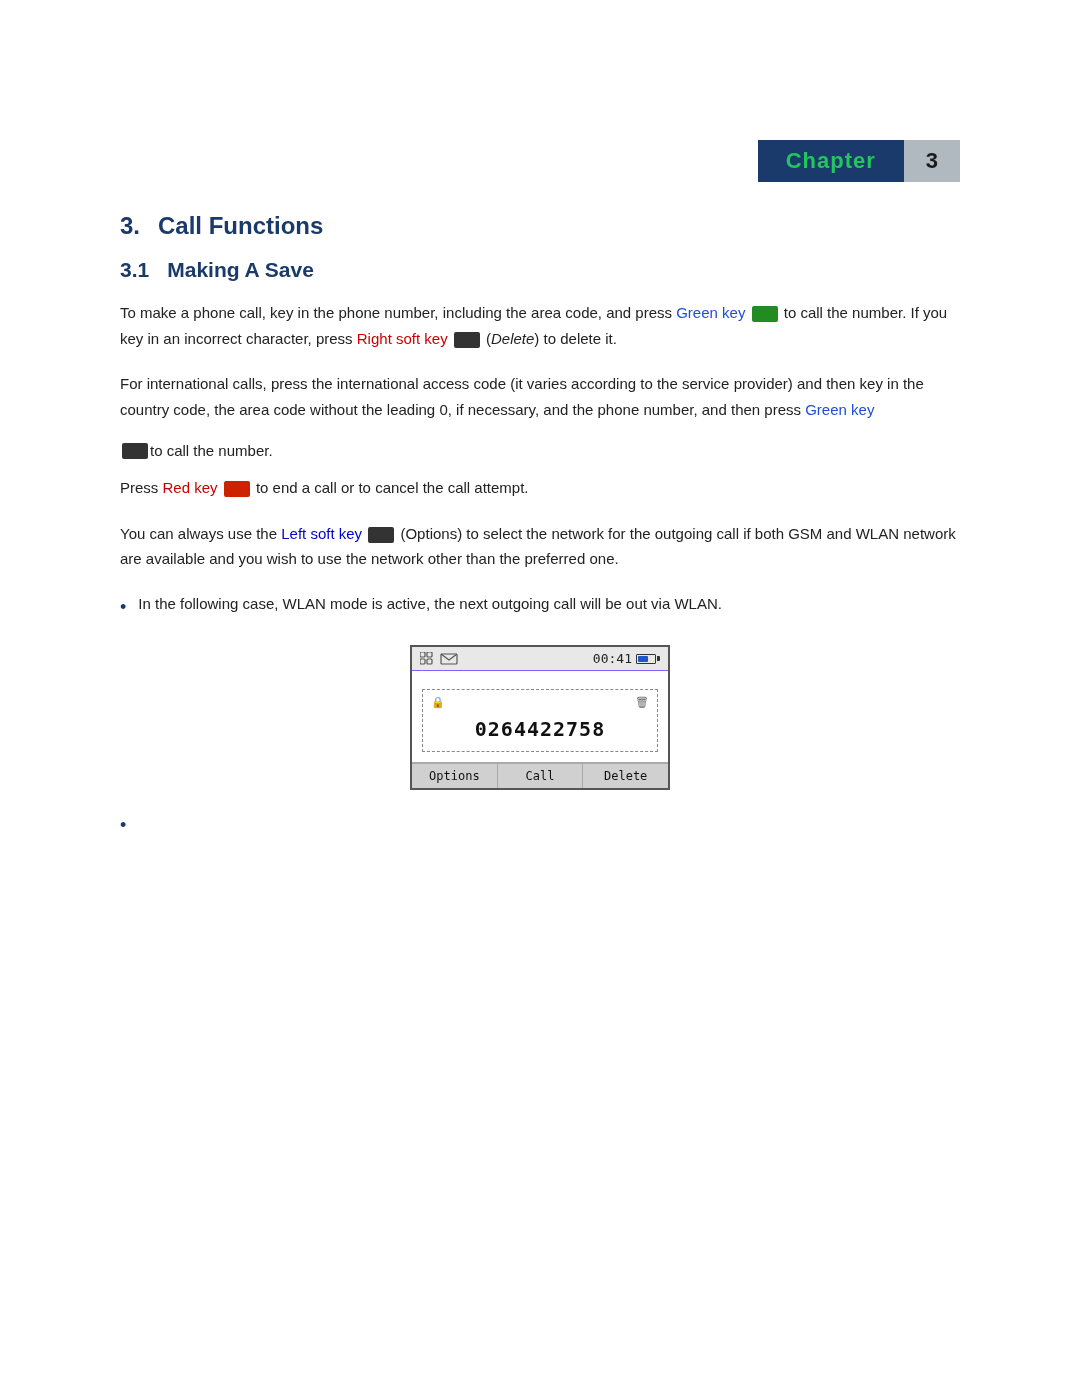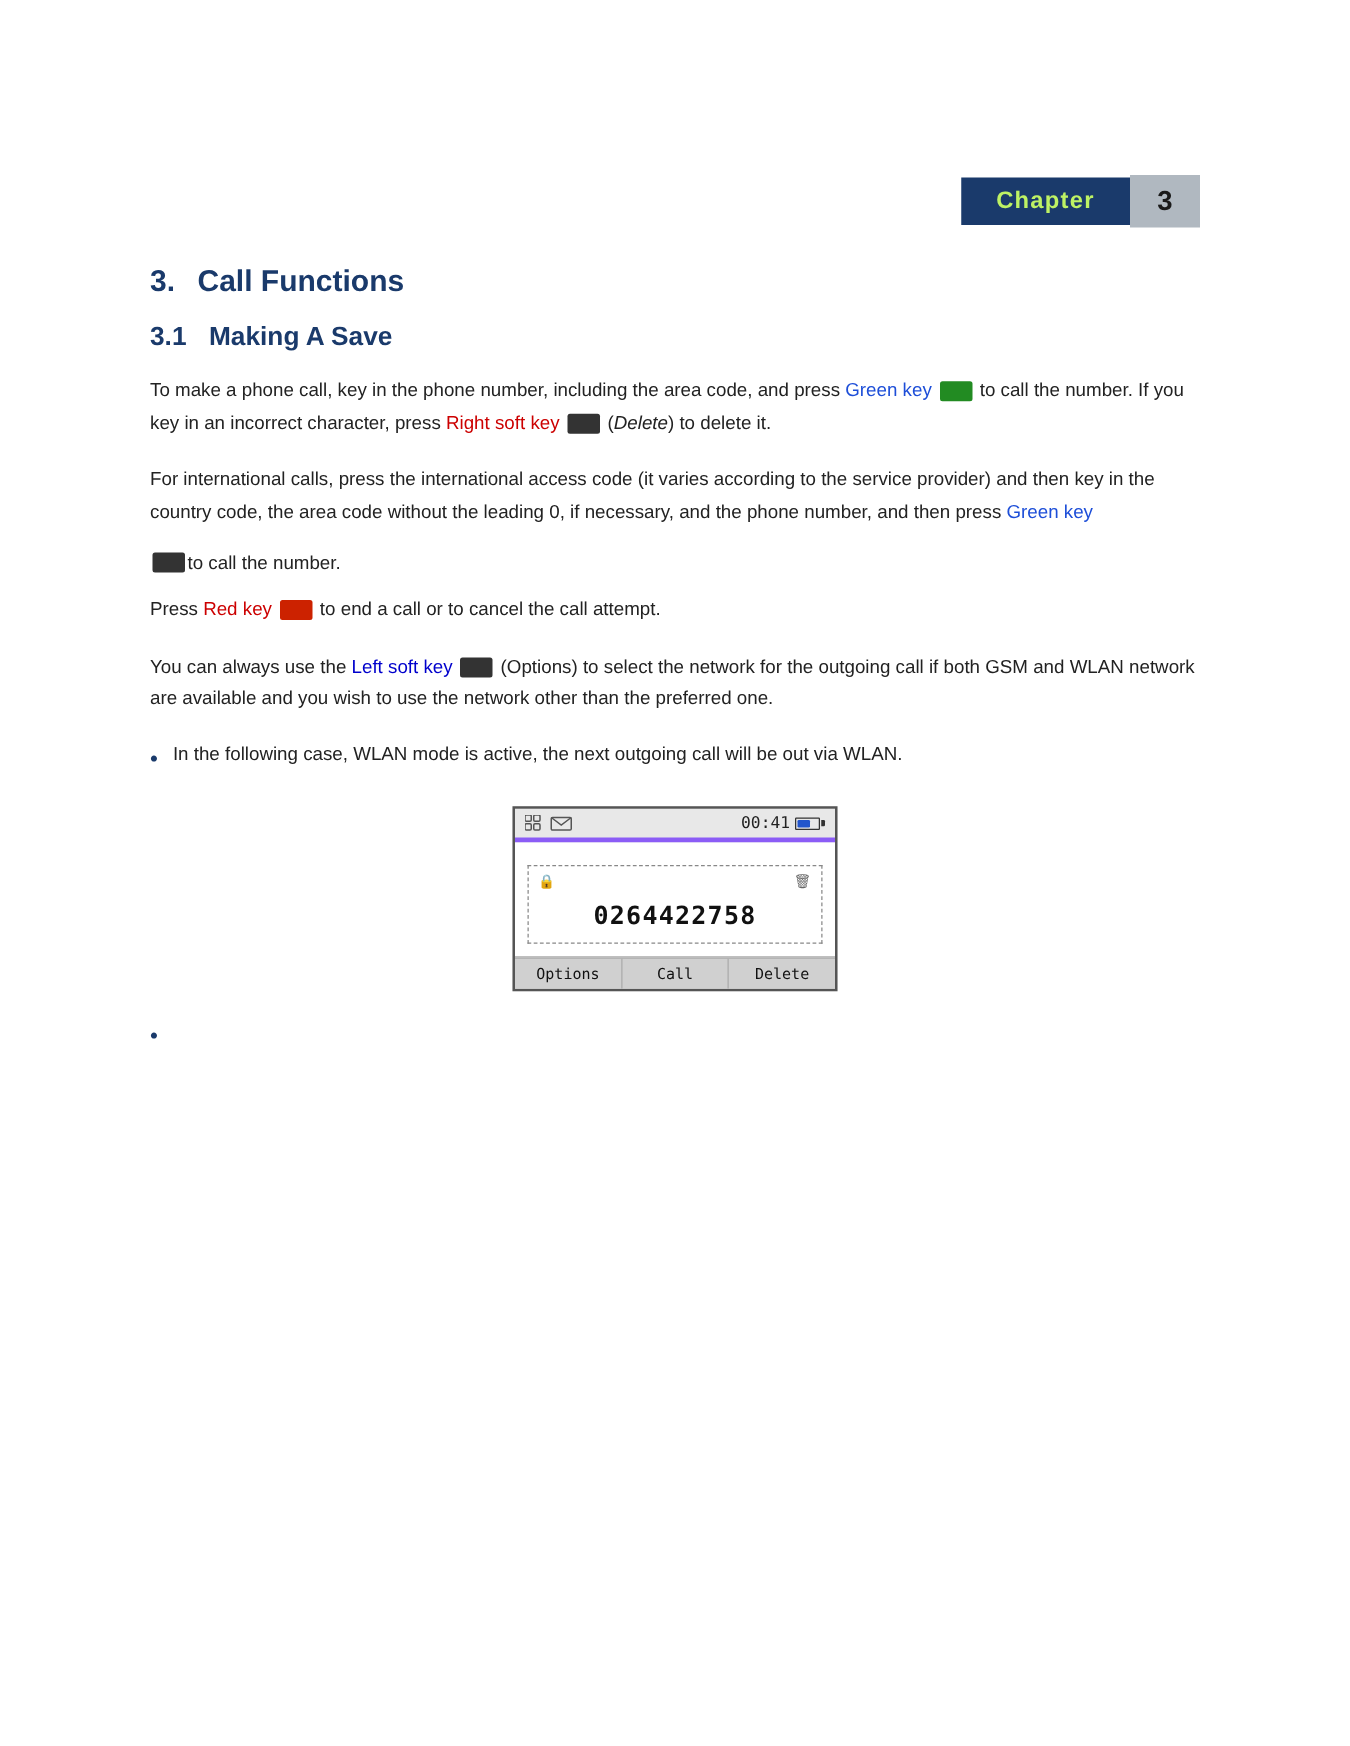--- a/index.html
+++ b/index.html
@@ -31,22 +31,22 @@
       margin-bottom: 30px;
     }
 
     .chapter-bar {
       display: flex;
       align-items: center;
     }
 
     .chapter-label {
       background: #1a3a6b;
-      color: #bef264;
-      font-size: 19px;
+      color: #22c55e;
+      font-size: 22px;
       font-weight: bold;
       padding: 8px 28px 8px 28px;
       letter-spacing: 1px;
     }
 
     .chapter-number {
       background: #b0b8c0;
       color: #1a1a1a;
       font-size: 22px;
       font-weight: bold;
@@ -115,21 +115,21 @@
       font-weight: normal;
     }
 
     .italic-text {
       font-style: italic;
     }
 
     
     .icon-line {
       display: flex;
-      align-items: flex-start;
+      align-items: flex-end;
       margin-bottom: 16px;
       margin-top: 4px;
     }
 
     
     .bullet-list {
       list-style: none;
       padding: 0;
       margin-bottom: 20px;
     }
@@ -167,21 +167,21 @@
       padding: 0;
       overflow: hidden;
     }
 
     .phone-status-bar {
       display: flex;
       justify-content: space-between;
       align-items: center;
       padding: 4px 8px;
       background: #e8e8e8;
-      border-bottom: 4px solid #8b5cf6;
+      border-bottom: 1px solid #8b5cf6;
     }
 
     .phone-status-icons {
       display: flex;
       align-items: center;
       gap: 4px;
       font-size: 13px;
     }
 
     .phone-time {

